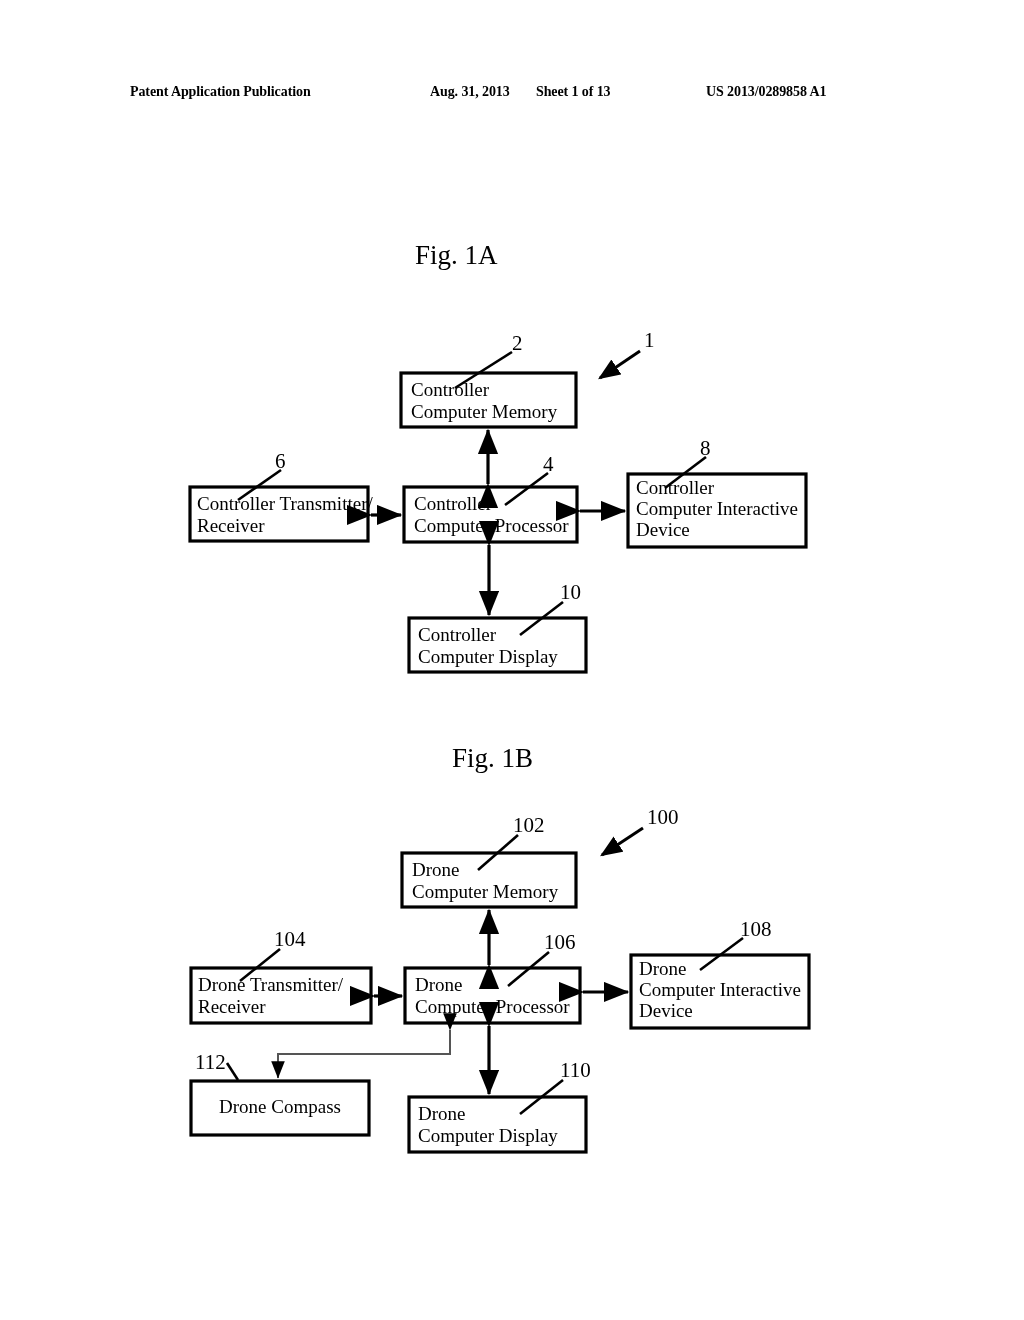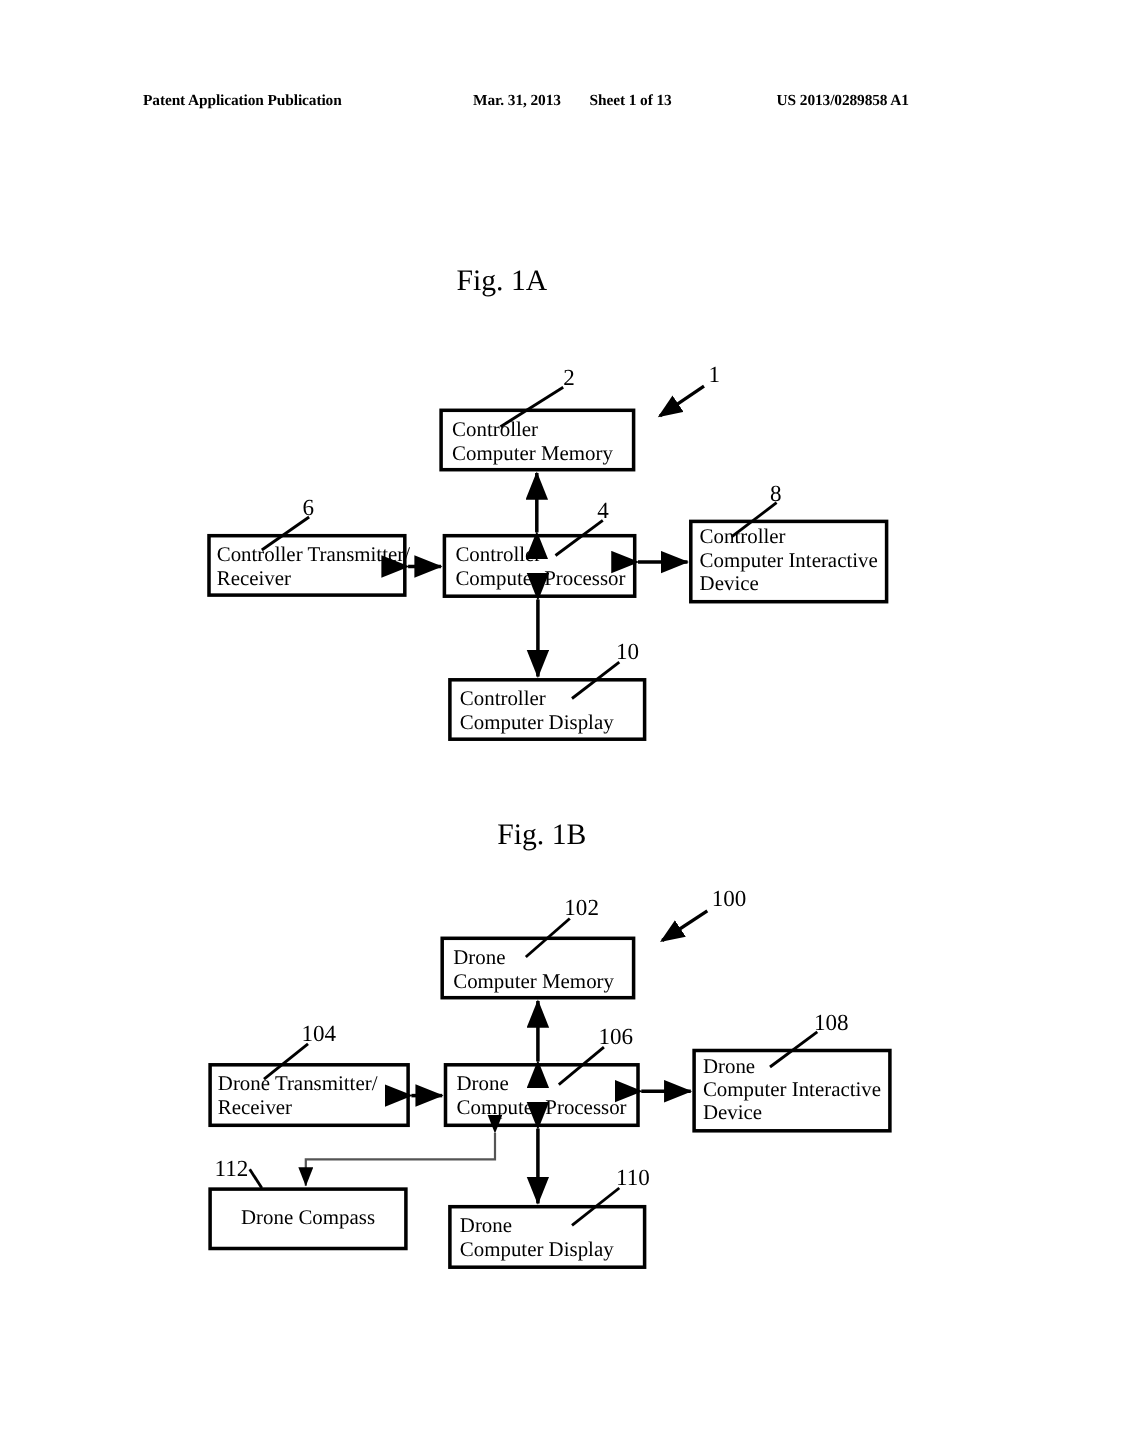--- a/index.html
+++ b/index.html
@@ -93,21 +93,21 @@
     stroke: #000000;
     stroke-width: 3;
     fill: none;
   }
 </style>
 </head>
 <body>
 
 <div id="page-header">
   <span class="h-pub">Patent Application Publication</span>
-  <span class="h-date">Mar. 31, 2013</span>
+  <span class="h-date">Aug. 31, 2013</span>
   <span class="h-sheet">Sheet 1 of 13</span>
   <span class="h-num">US 2013/0289858 A1</span>
 </div>
 
 <svg id="sheet" viewBox="0 0 1024 1320" width="1024" height="1320">
 
   <defs>
     <marker id="ah" markerWidth="9" markerHeight="9" refX="7.6" refY="3.2" orient="auto" markerUnits="strokeWidth">
       <path d="M0,0 L8,3.2 L0,6.4 z" fill="#000000"></path>
     </marker>

